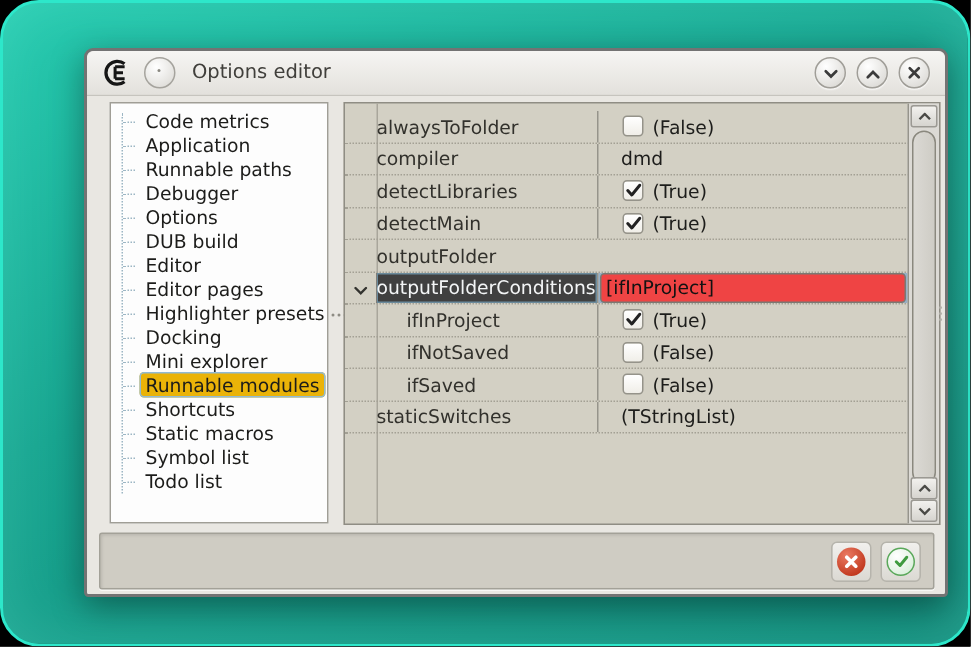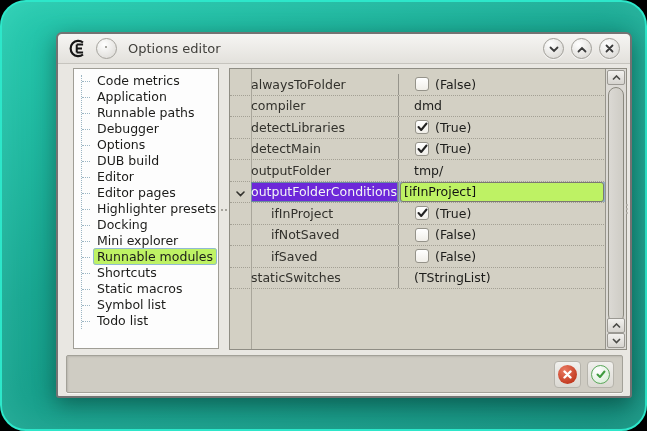--- a/index.html
+++ b/index.html
@@ -38,44 +38,44 @@
   .tree-panel { position:absolute; left:15px; top:34px; width:146px; height:281px;
     background:#fdfdfd; border:1px solid #a09e96; box-sizing:border-box; overflow:hidden; }
   .tree { list-style:none; margin:4px 0 0 0; padding:0; position:relative; }
   .tree::before { content:""; position:absolute; left:7px; top:2px; height:254px;
     border-left:1px dotted #9cb6c4; }
   .tree li { height:16px; line-height:16px; font-size:12.5px; color:#1c1c1a;
     position:relative; padding-left:19px; white-space:nowrap; }
   .tree li::before { content:""; position:absolute; left:8px; top:8px; width:8px;
     border-top:1px dotted #9cb6c4; }
   .tree li span { padding:0 3px; border:1px solid transparent; border-radius:3px; }
-  .tree li.selected span { background:#bef264; border-color:#91bad4; }
+  .tree li.selected span { background:#eab308; border-color:#91bad4; }
 
   .splitter-grip { position:absolute; left:163px; top:175px; display:flex; gap:2px; }
   .splitter-grip i { width:2px; height:2px; border-radius:50%; background:#8e8c84; }
 
   
   .grid { position:absolute; left:171px; top:34px; width:398px; height:282px;
     background:#d3d0c4; border:1px solid #8f8d84; box-sizing:border-box; }
   .gutter-line { position:absolute; left:21px; top:0; bottom:0; width:1px; background:#a9a69b; }
   .rows { position:absolute; left:0; top:5px; right:20px; }
   .prow { height:21.5px; display:flex; border-bottom:1px dotted #a3a094; box-sizing:border-box; }
   .prow .gutter { width:21px; flex:none; display:flex; align-items:center; justify-content:center; }
   .prow .pname { width:147px; flex:none; font-size:12.5px; color:#32312c;
     display:flex; align-items:center; padding-left:0; box-sizing:border-box; overflow:hidden; }
   .prow.child .pname { padding-left:20px; }
-  .prow.selected .pname { background:#6d28d9; color:#f3f5f6; box-shadow:inset 0 0 0 1px #6b8b9d; }
+  .prow.selected .pname { background:#404040; color:#f3f5f6; box-shadow:inset 0 0 0 1px #6b8b9d; }
   .prow .pvalue { flex:1; border-left:1px solid #96948b; display:flex; align-items:center;
     gap:6px; padding-left:15px; font-size:12.5px; color:#1d1d1b; overflow:hidden; }
   .prow.selected .pvalue { padding:0 2px 0 1px; }
   .checkbox { width:14px; height:14px; border:1px solid #95938a; border-radius:3px;
     background:linear-gradient(#ffffff,#f0eee8); flex:none; margin-left:1px;
     display:flex; align-items:center; justify-content:center; box-sizing:border-box; }
   .prop-input { width:100%; height:20px; box-sizing:border-box; border:1px solid #7b7973;
-    border-radius:3px; background:#bef264; color:#121212; font:12.5px "DejaVu Sans", sans-serif;
+    border-radius:3px; background:#ef4444; color:#121212; font:12.5px "DejaVu Sans", sans-serif;
     padding:9px 3px; outline:none; box-shadow:0 0 0 2px rgba(100,148,200,.55); }
 
   
   .scrollbar { position:absolute; top:0; right:0; bottom:0; width:20px;
     border-left:1px solid #96948b; background:#dcdad5; }
   .sb-btn { position:absolute; left:1px; right:1px; height:15px;
     background:linear-gradient(#f2f1ee,#d6d4cf); border:1px solid #9b9993; border-radius:2px;
     display:flex; align-items:center; justify-content:center; padding:0; box-sizing:border-box; }
   .sb-up    { top:1px; }
   .sb-up2   { bottom:16px; }
@@ -210,23 +210,20 @@
                 <svg width="11" height="10" viewBox="0 0 11 10">
                   <polyline points="1.5,5 4.2,8 9.5,1.5" fill="none" stroke="#222222" stroke-width="2" stroke-linecap="round" stroke-linejoin="round"></polyline>
                 </svg>
               </span>
               <span>(True)</span>
             </div>
           </div>
           <div class="prow">
             <div class="gutter"></div>
             <div class="pname">outputFolder</div>
-            <div class="pvalue">
-              <span>tmp/</span>
-            </div>
           </div>
           <div class="prow selected">
             <div class="gutter">
               <span><svg width="9" height="6" viewBox="0 0 9 6">
                   <polyline points="1,1 4.5,4.5 8,1" fill="none" stroke="#33332f" stroke-width="1.6" stroke-linecap="round"></polyline>
                 </svg></span>
             </div>
             <div class="pname">outputFolderConditions</div>
             <div class="pvalue">
               <input class="prop-input" type="text" value="[ifInProject]" style="">

